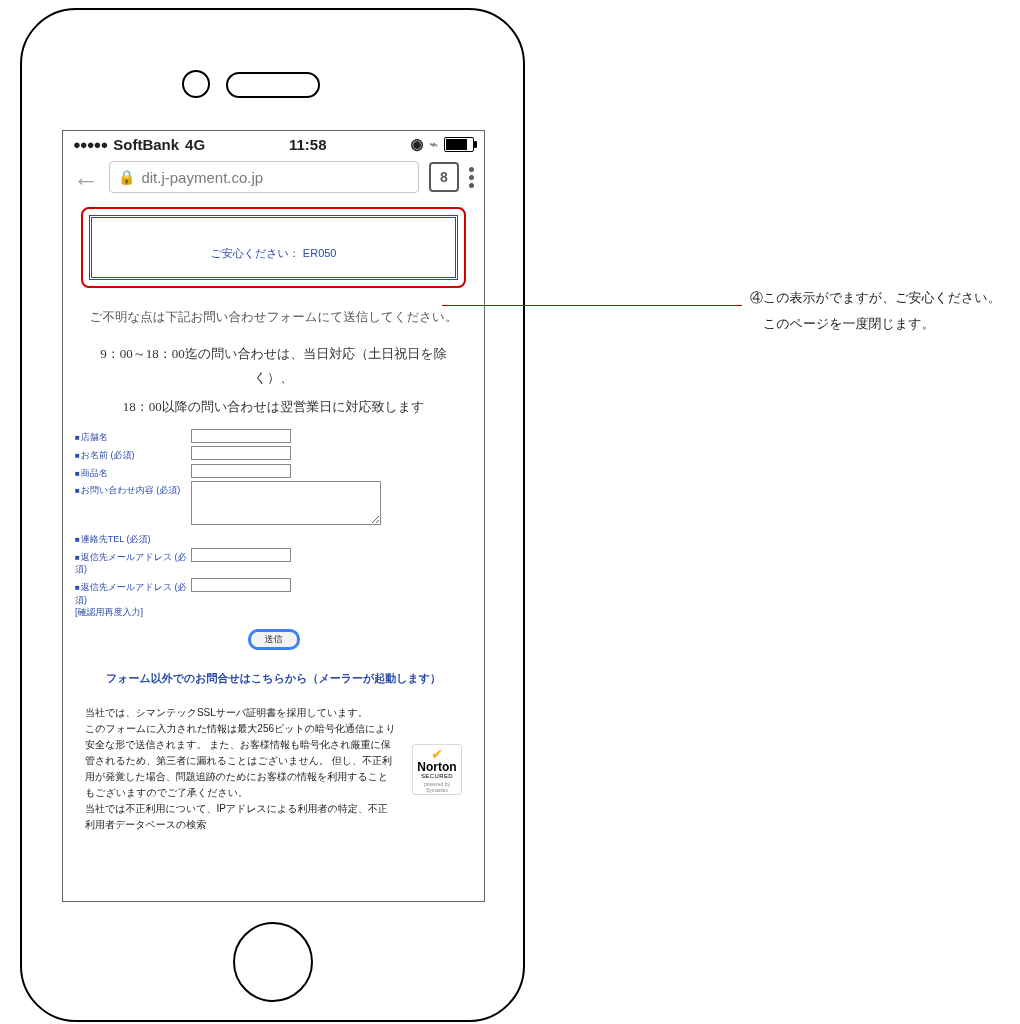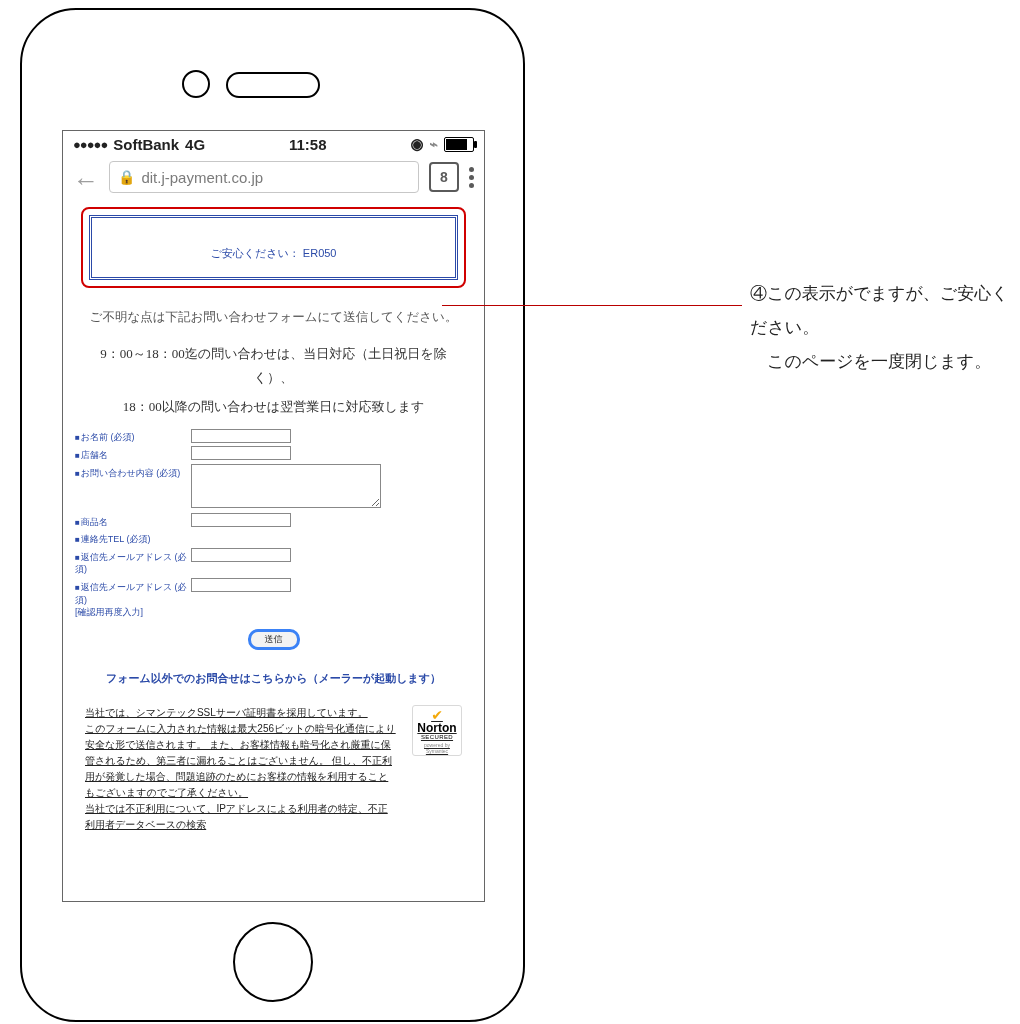--- a/index.html
+++ b/index.html
@@ -41,30 +41,30 @@
   .flabel::before{content:"■";font-size:8px;margin-right:1px;}
   .finput{flex:1;}
   .finput input,.finput textarea{width:100px;height:14px;border:1px solid #888;font-size:10px;padding:0 2px;box-sizing:border-box;}
   .finput.wide textarea{width:190px;height:44px;}
   .telnote{color:#2b4aa8;font-size:10px;margin-left:4px;line-height:1.5;}
   .telnote .ex{font-weight:600;}
   .submit-row{text-align:center;margin:10px 0 4px;}
   .submit{display:inline-block;border:3px solid #3b82f6;border-radius:10px;padding:1px 14px;font-size:9px;background:#f3f3f3;}
   .maillink{text-align:center;color:#2b4aa8;font-size:11px;font-weight:600;margin:20px 6px 18px;line-height:1.6;}
   
-  .footer{display:flex;align-items:flex-start;gap:16px;padding:0 10px;text-decoration:underline;}
+  .footer{display:flex;align-items:center;gap:16px;padding:0 10px;}
   .footer .txt{flex:1;font-size:10px;color:#222;line-height:1.6;}
   .norton{width:44px;border:1px solid #d9d9d9;border-radius:3px;padding:2px 2px 1px;text-align:center;}
   .norton .check{color:#f3a90b;font-size:14px;line-height:1;}
   .norton .brand{font-size:12px;font-weight:800;color:#000;line-height:1;}
   .norton .sec{font-size:6px;color:#000;letter-spacing:0.4px;}
   .norton .by{font-size:5px;color:#888;margin-top:2px;}
   
   .callout-line{position:absolute;left:442px;top:305px;width:300px;height:1px;background:#b90000;}
-  .callout{position:absolute;left:750px;top:277px;font-size:17px;color:#222;line-height:2;}
+  .callout{position:absolute;left:750px;top:285px;font-size:13px;color:#222;line-height:2;}
 </style>
 </head>
 <body>
 
 <div class="canvas">
   <div class="phone">
     <div class="camera"></div>
     <div class="speaker"></div>
     <div class="home"></div>
 
@@ -108,34 +108,34 @@
             <div class="err-code">ご安心ください： ER050</div>
           </div>
         </div>
 
         <div class="note">ご不明な点は下記お問い合わせフォームにて送信してください。</div>
         <div class="note2">9：00～18：00迄の問い合わせは、当日対応（土日祝日を除く）、</div>
         <div class="note2" style="margin-top:2px;">18：00以降の問い合わせは翌営業日に対応致します</div>
 
         <div class="form">
           <div class="row">
+            <div class="flabel">店舗名</div>
+            <div class="finput"><input style=""></div>
+          </div>
+          <div class="row">
             <div class="flabel">お名前 (必須)</div>
             <div class="finput"><input style=""></div>
           </div>
           <div class="row">
-            <div class="flabel">店舗名</div>
+            <div class="flabel">商品名</div>
             <div class="finput"><input style=""></div>
           </div>
           <div class="row">
             <div class="flabel">お問い合わせ内容 (必須)</div>
             <div class="finput wide"><textarea style=""></textarea></div>
-          </div>
-          <div class="row">
-            <div class="flabel">商品名</div>
-            <div class="finput"><input style=""></div>
           </div>
           <div class="row">
             <div class="flabel">連絡先TEL (必須)</div>
           </div>
           <div class="row">
             <div class="flabel">返信先メールアドレス (必須)</div>
             <div class="finput"><input style=""></div>
           </div>
           <div class="row">
             <div class="flabel" style="white-space:pre-line;">返信先メールアドレス (必須)

